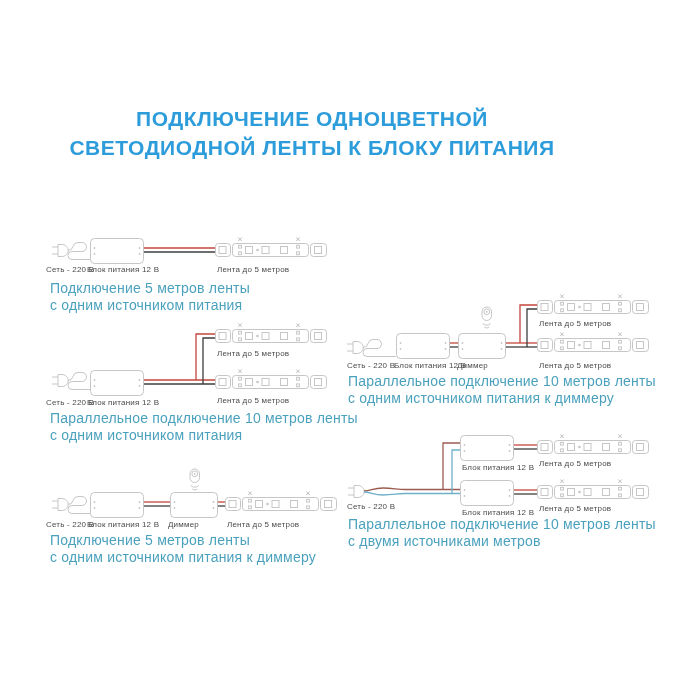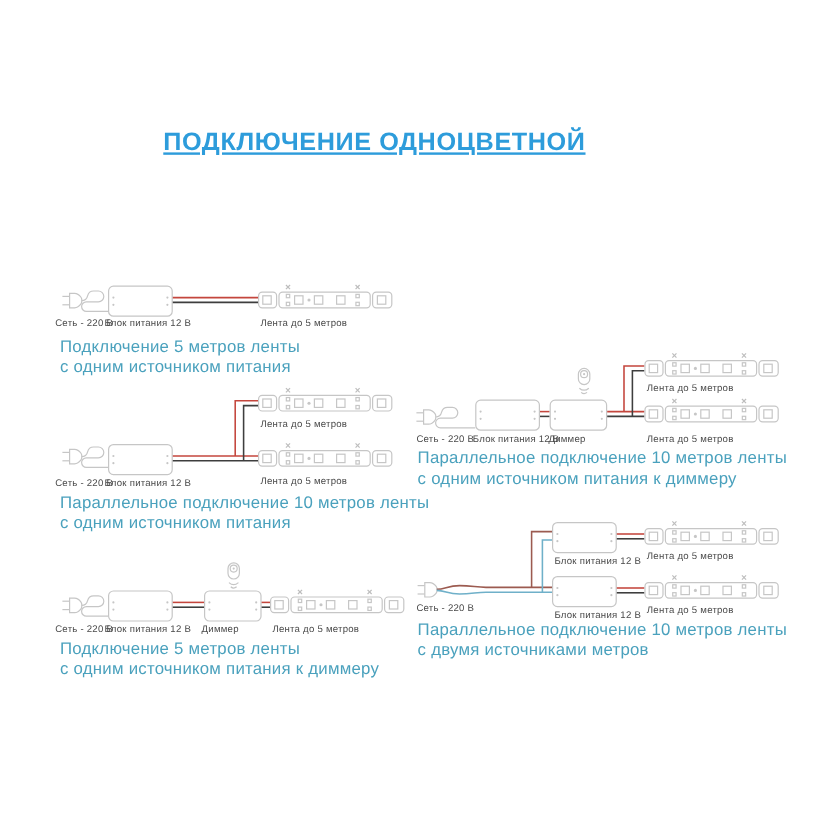--- a/index.html
+++ b/index.html
@@ -2,21 +2,21 @@
 <html><head>
 <meta charset="utf-8">
 <style>
   html,body{margin:0;padding:0;}
   body{
     width:700px;height:700px;position:relative;background:#ffffff;
     font-family:"Liberation Sans","DejaVu Sans",sans-serif;overflow:hidden;
   }
   .title{
     position:absolute;top:104px;left:0;width:624px;text-align:center;
-    color:#2d9cdb;font-weight:700;font-size:21px;line-height:29px;letter-spacing:.5px;text-decoration:underline;
+    color:#2d9cdb;font-weight:700;font-size:21px;line-height:29px;letter-spacing:.5px;
   }
   .diagram{position:absolute;}
   .diagram svg{position:absolute;left:0;top:0;overflow:visible;}
   .lbl{
     position:absolute;font-size:8px;color:#4a4a4a;white-space:nowrap;letter-spacing:.2px;
   }
   .caption{
     position:absolute;color:#4aa1bd;font-size:14px;line-height:17px;letter-spacing:.2px;white-space:nowrap;
   }
   .caption span{display:block;}
@@ -78,20 +78,21 @@
       <rect class="outlf" x="81.6" y="8.3" width="2.8" height="2.8"></rect>
       <rect class="outlf" x="81.6" y="14.9" width="2.8" height="2.8"></rect>
       <rect class="outlf" x="95.5" y="6.5" width="16" height="13" rx="3"></rect>
       <rect class="outlf" x="99.5" y="9.5" width="7" height="7"></rect>
     </g>
   </defs>
 </svg>
 
 <div class="title">
   <div>ПОДКЛЮЧЕНИЕ ОДНОЦВЕТНОЙ</div>
+  <div>СВЕТОДИОДНОЙ ЛЕНТЫ К БЛОКУ ПИТАНИЯ</div>
 </div>
 
 <div class="diagram" style="left:40px;top:230px;width:300px;height:100px">
   <svg width="300" height="100">
     <use href="#g-plug" x="12" y="12"></use>
     <path class="outl" d="M28,20.5 q4,0 5,-4 q1,-4 5,-4 h4 a4.5,4.5 0 0 1 0,9 h-10 a4,4 0 0 0 0,8 H50"></path>
     <use href="#g-psu" x="50" y="8"></use>
     <path class="wred" d="M104,18 H175"></path>
     <path class="wblk" d="M104,22 H175"></path>
     <use href="#g-strip" x="175" y="7"></use>

